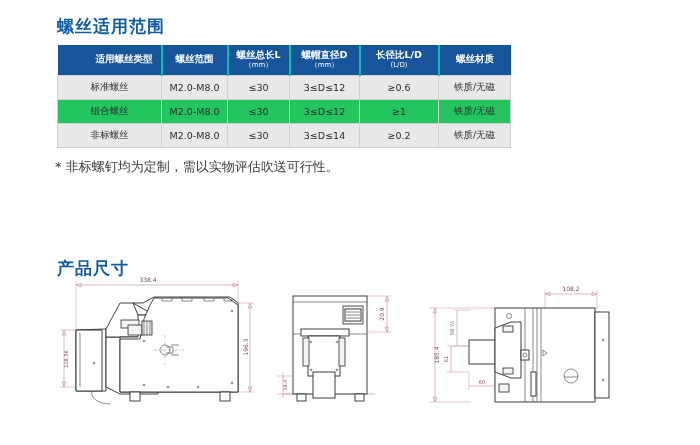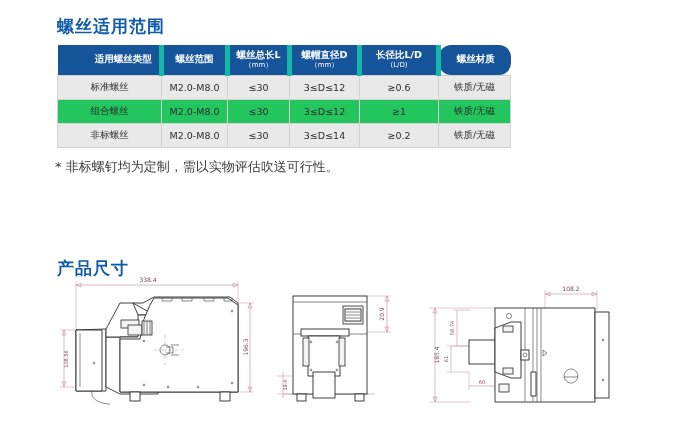--- a/index.html
+++ b/index.html
@@ -42,26 +42,26 @@
     border-collapse: collapse;
     table-layout: fixed;
   }
   .spec-table th {
     background: #17559b;
     color: #ffffff;
     font-size: 9.5px;
     font-weight: bold;
     text-align: center;
     padding: 4px 2px 5px 2px;
-    border-left: 5px solid #14b8a6;
+    border-left: 2px solid #14b8a6;
     border-right: 1px solid #5d86b8;
     line-height: 1.25;
   }
   .spec-table th:first-child { border-left: none; padding-left: 32px; }
-  .spec-table th:last-child { border-right: none; border-radius: 12px; }
+  .spec-table th:last-child { border-right: none; }
   .spec-table th .unit {
     display: block;
     font-size: 7px;
     font-weight: normal;
     margin-top: 0;
   }
   .spec-table td {
     font-size: 9.5px;
     text-align: center;
     padding: 5px 2px;

